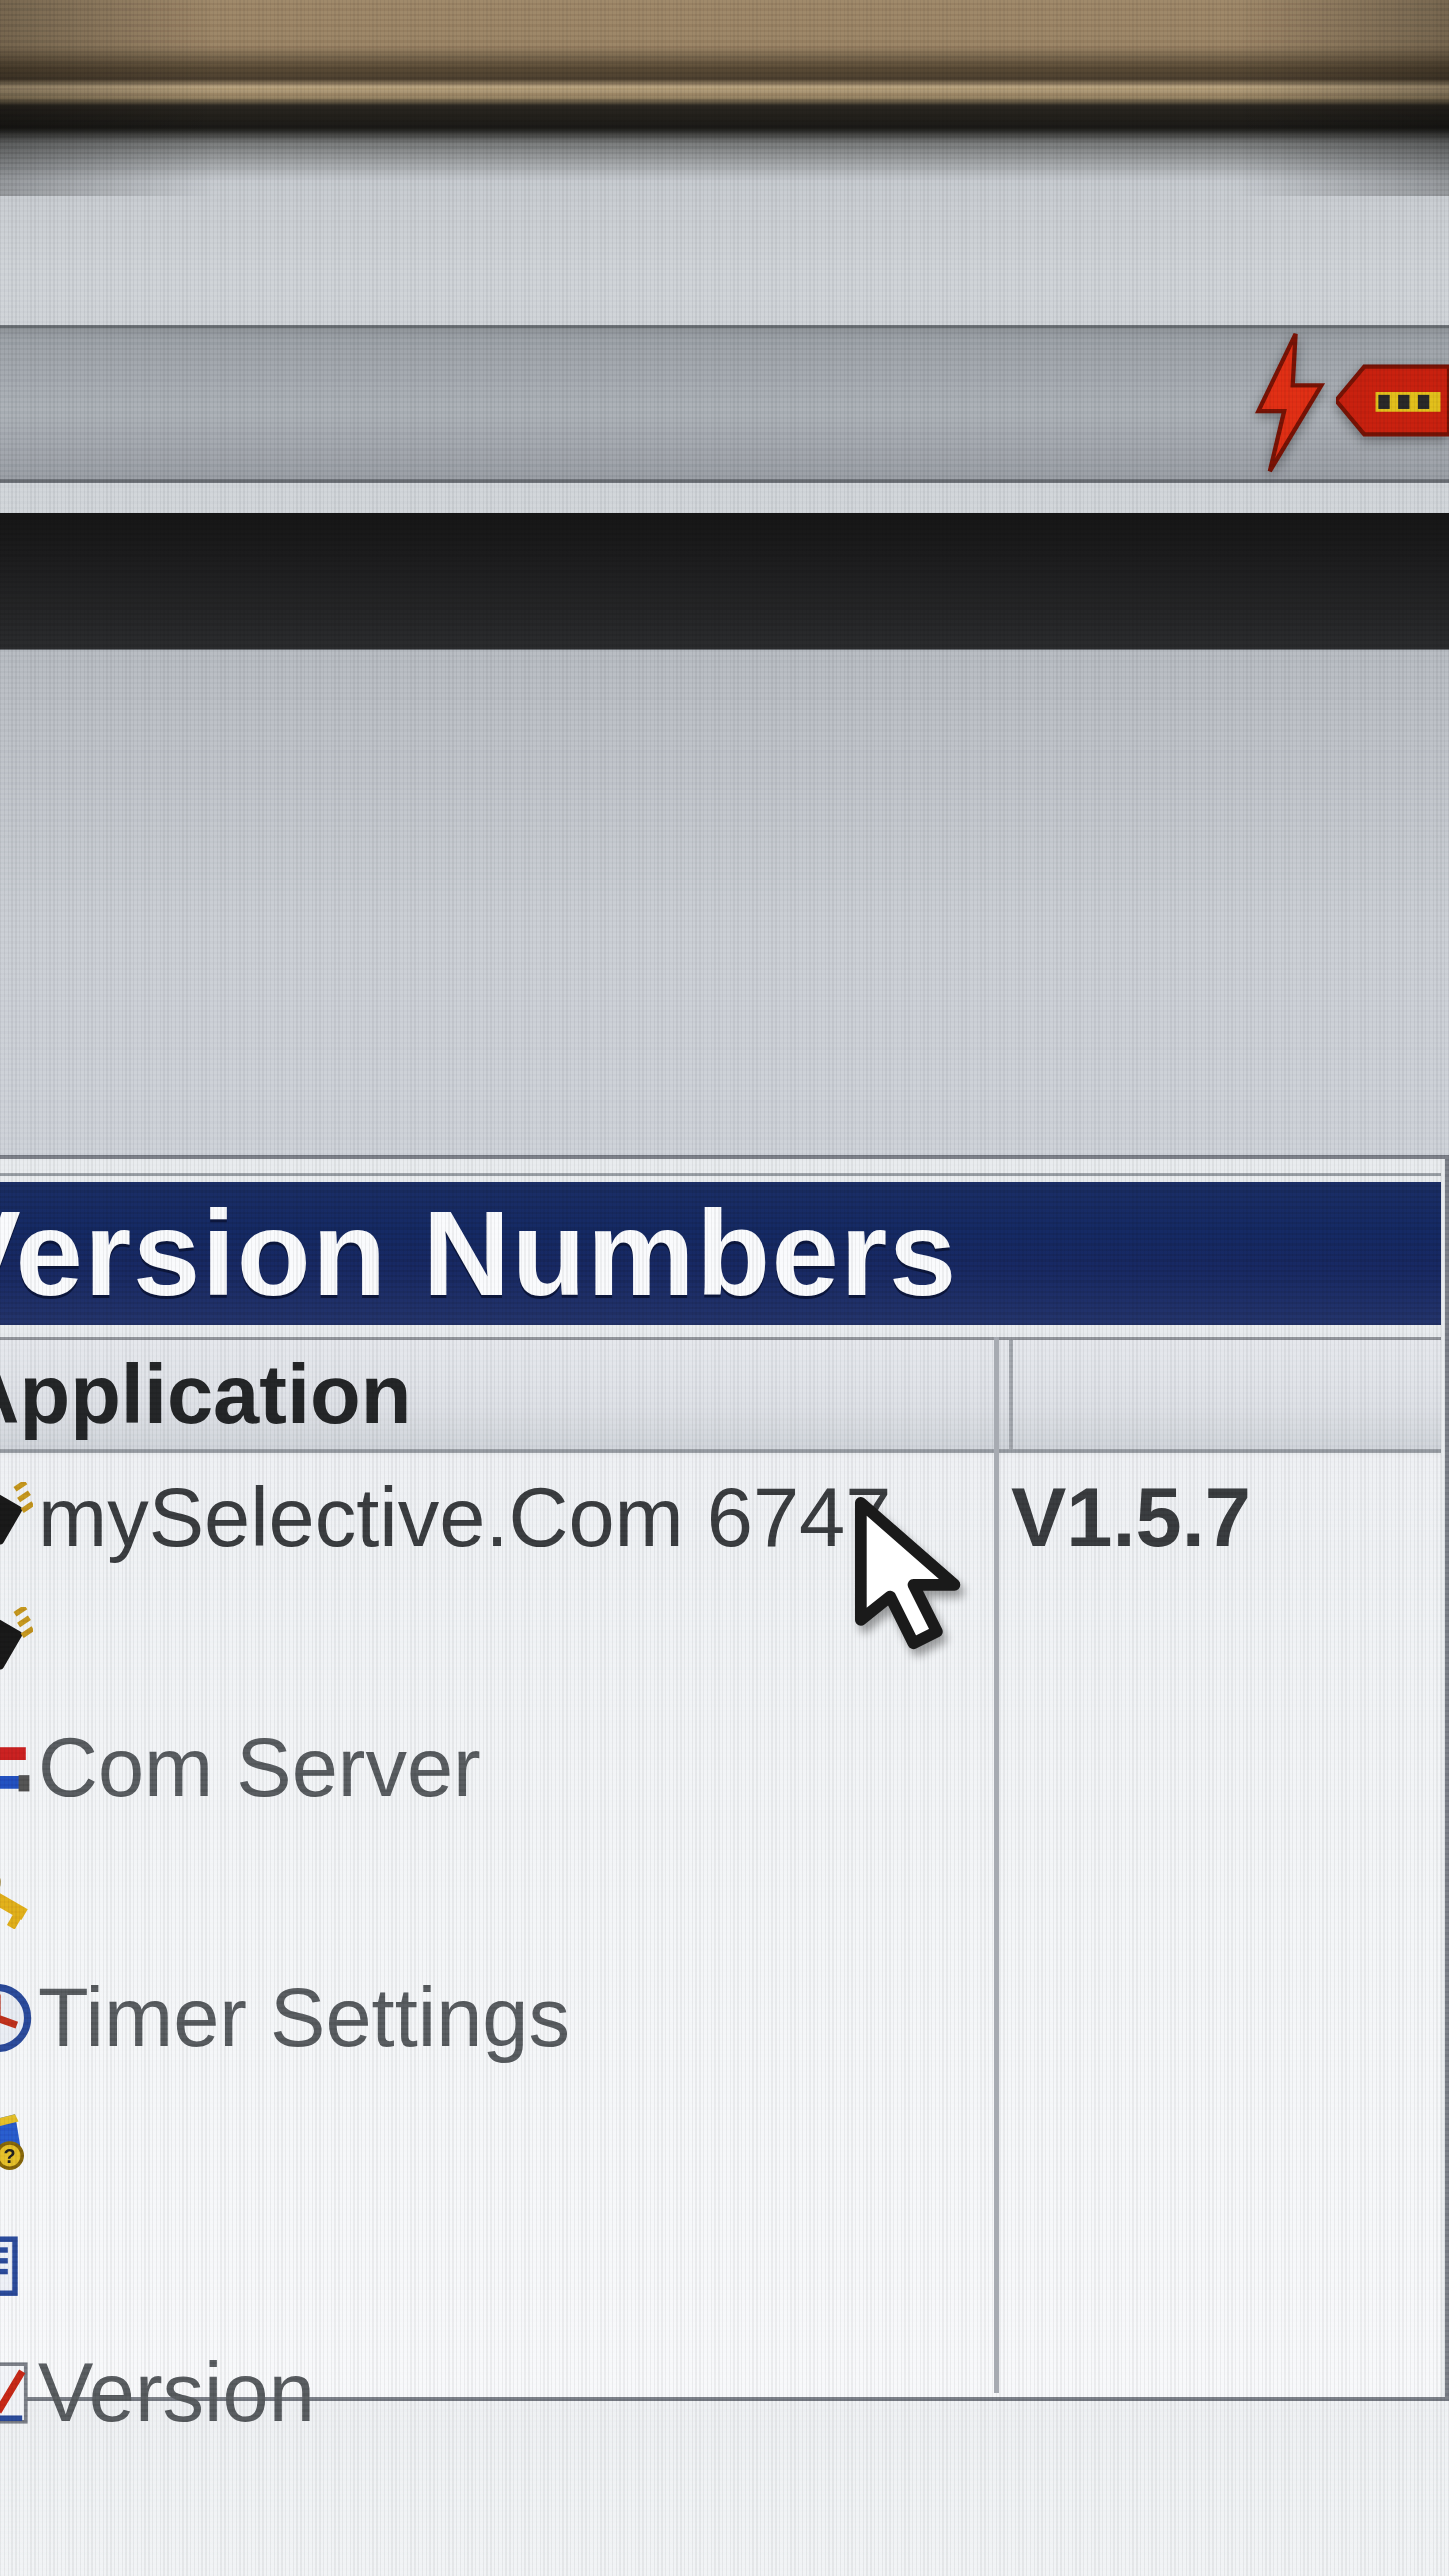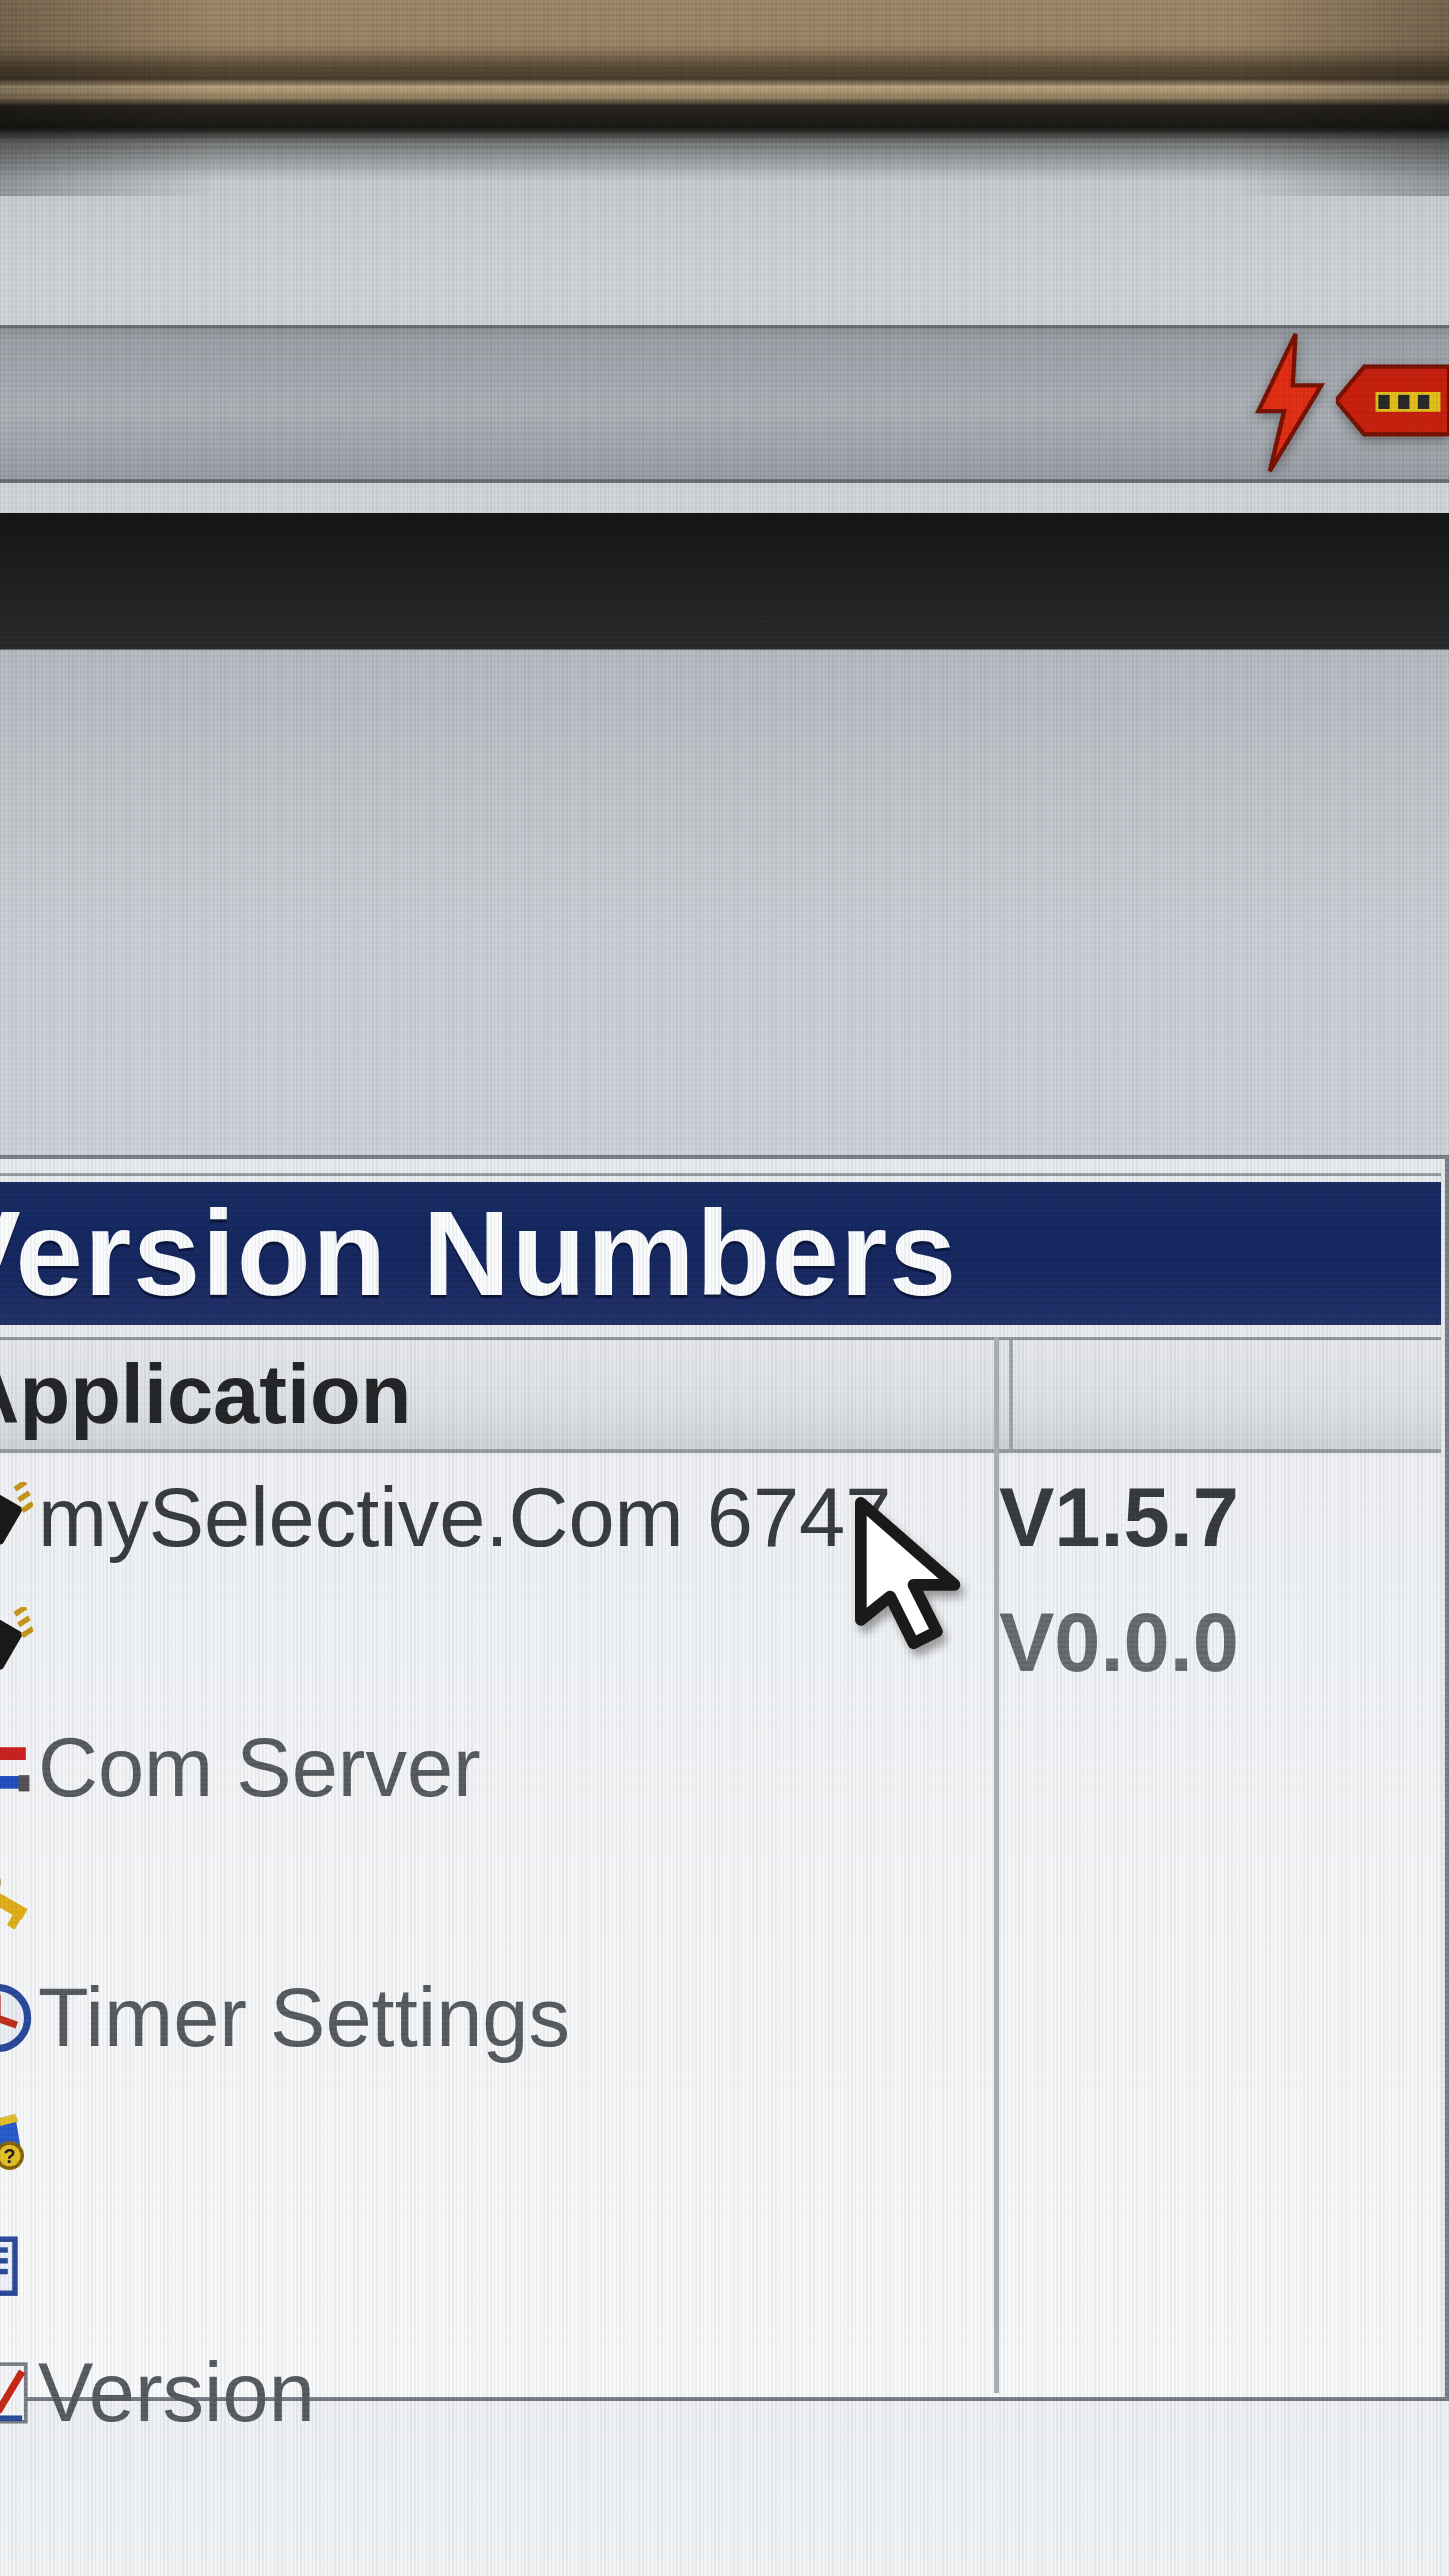--- a/index.html
+++ b/index.html
@@ -43,21 +43,21 @@
      font-weight:700;border-right:4.5px solid #a5a9af;letter-spacing:0;}
   .headers .col.app{flex:0 0 1034px;padding-left:4.5px;}
   .headers .col.ver{flex:1;padding-left:22.6px;border-right:none;}
   .rows{position:absolute;left:0;top:296px;right:4.5px;bottom:0;
      background:linear-gradient(180deg,#eff1f4 0%,#f4f6f8 50%,#f8f9fb 100%);}
   .row{display:flex;align-items:center;height:125px;}
   .row .icon-cell{width:83px;display:flex;align-items:center;justify-content:center;}
   .row .icon-cell svg{width:72px;height:72px;}
   .row .label{flex:0 0 959px;font-size:83px;color:#5b5f63;white-space:nowrap;}
   .row.bright .label{color:#3c3f42;}
-  .row .version{font-size:83px;color:#3b3e41;font-weight:700;margin-left:2px;}
+  .row .version{font-size:83px;color:#3b3e41;font-weight:700;margin-left:14px;}
   .row.dim .version{color:#6b6f73;}
   .cursor{position:absolute;pointer-events:none;z-index:50;}
   .cursor svg{width:121px;height:158px;filter:drop-shadow(4.5px 7.5px 4.5px rgba(0,0,0,.35));}
   .v-divider{position:absolute;top:178px;bottom:4.5px;left:1039px;width:4.5px;background:#a7abb2;z-index:1;}
   
   .moire{position:absolute;inset:0;pointer-events:none;mix-blend-mode:overlay;opacity:.08;
     background:repeating-linear-gradient(0deg,#000 0 2.3px,transparent 2.3px 5.3px);}
   .moire2{position:absolute;inset:0;pointer-events:none;mix-blend-mode:multiply;opacity:.05;
     background:repeating-linear-gradient(90deg,#000 0 1.5px,transparent 1.5px 3.8px);}
 </style>
@@ -128,21 +128,20 @@
                 <line x1="6" y1="22" x2="0" y2="26"></line>
                 <line x1="8" y1="28" x2="2" y2="32"></line>
                 <line x1="10" y1="34" x2="4" y2="38"></line>
                 <line x1="30" y1="4" x2="36" y2="0"></line>
                 <line x1="32" y1="10" x2="38" y2="6"></line>
                 <line x1="34" y1="16" x2="40" y2="12"></line>
               </g>
             </svg>
         </span>
         <span class="label"></span>
-        <span class="version">V0.0.0</span>
       </div>
 
       <div class="row">
         <span class="icon-cell">
           <svg viewBox="0 0 40 40">
               <line x1="4" y1="12" x2="36" y2="12" stroke="#c22" stroke-width="7"></line>
               <line x1="4" y1="28" x2="36" y2="28" stroke="#2352c2" stroke-width="7"></line>
               <rect x="2" y="8" width="6" height="9" fill="#555"></rect>
               <rect x="32" y="24" width="6" height="9" fill="#555"></rect>
             </svg>

